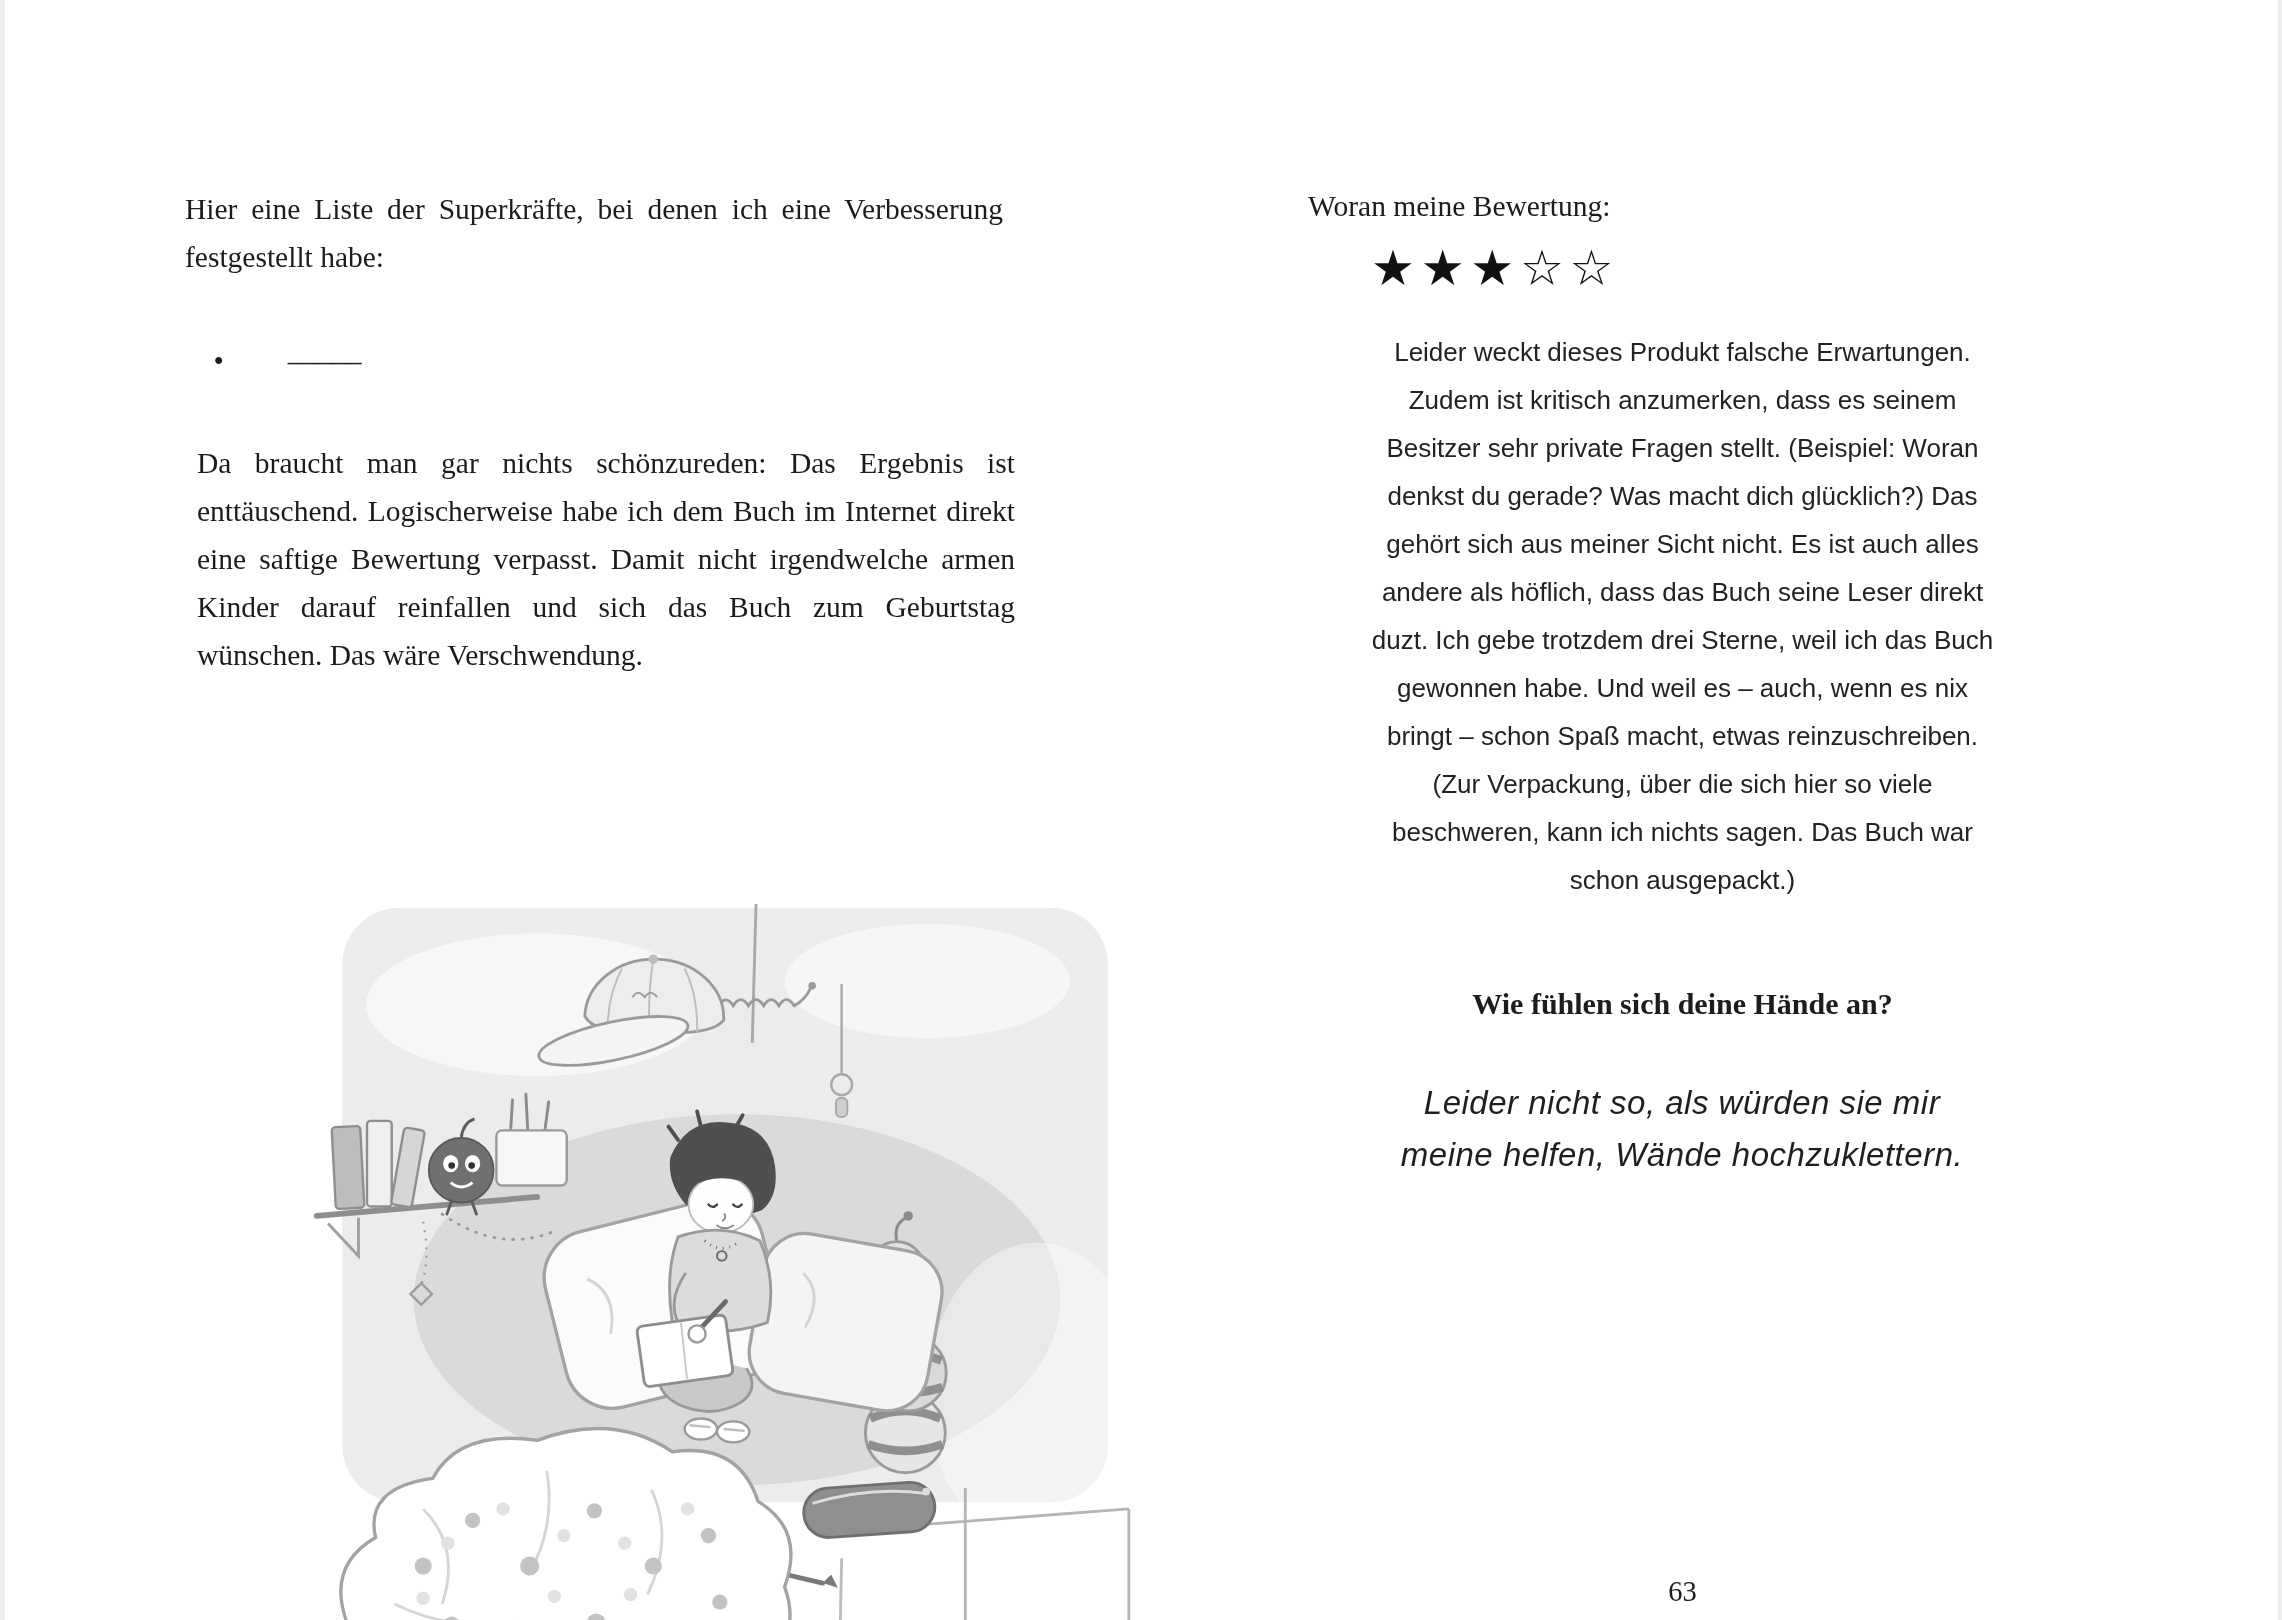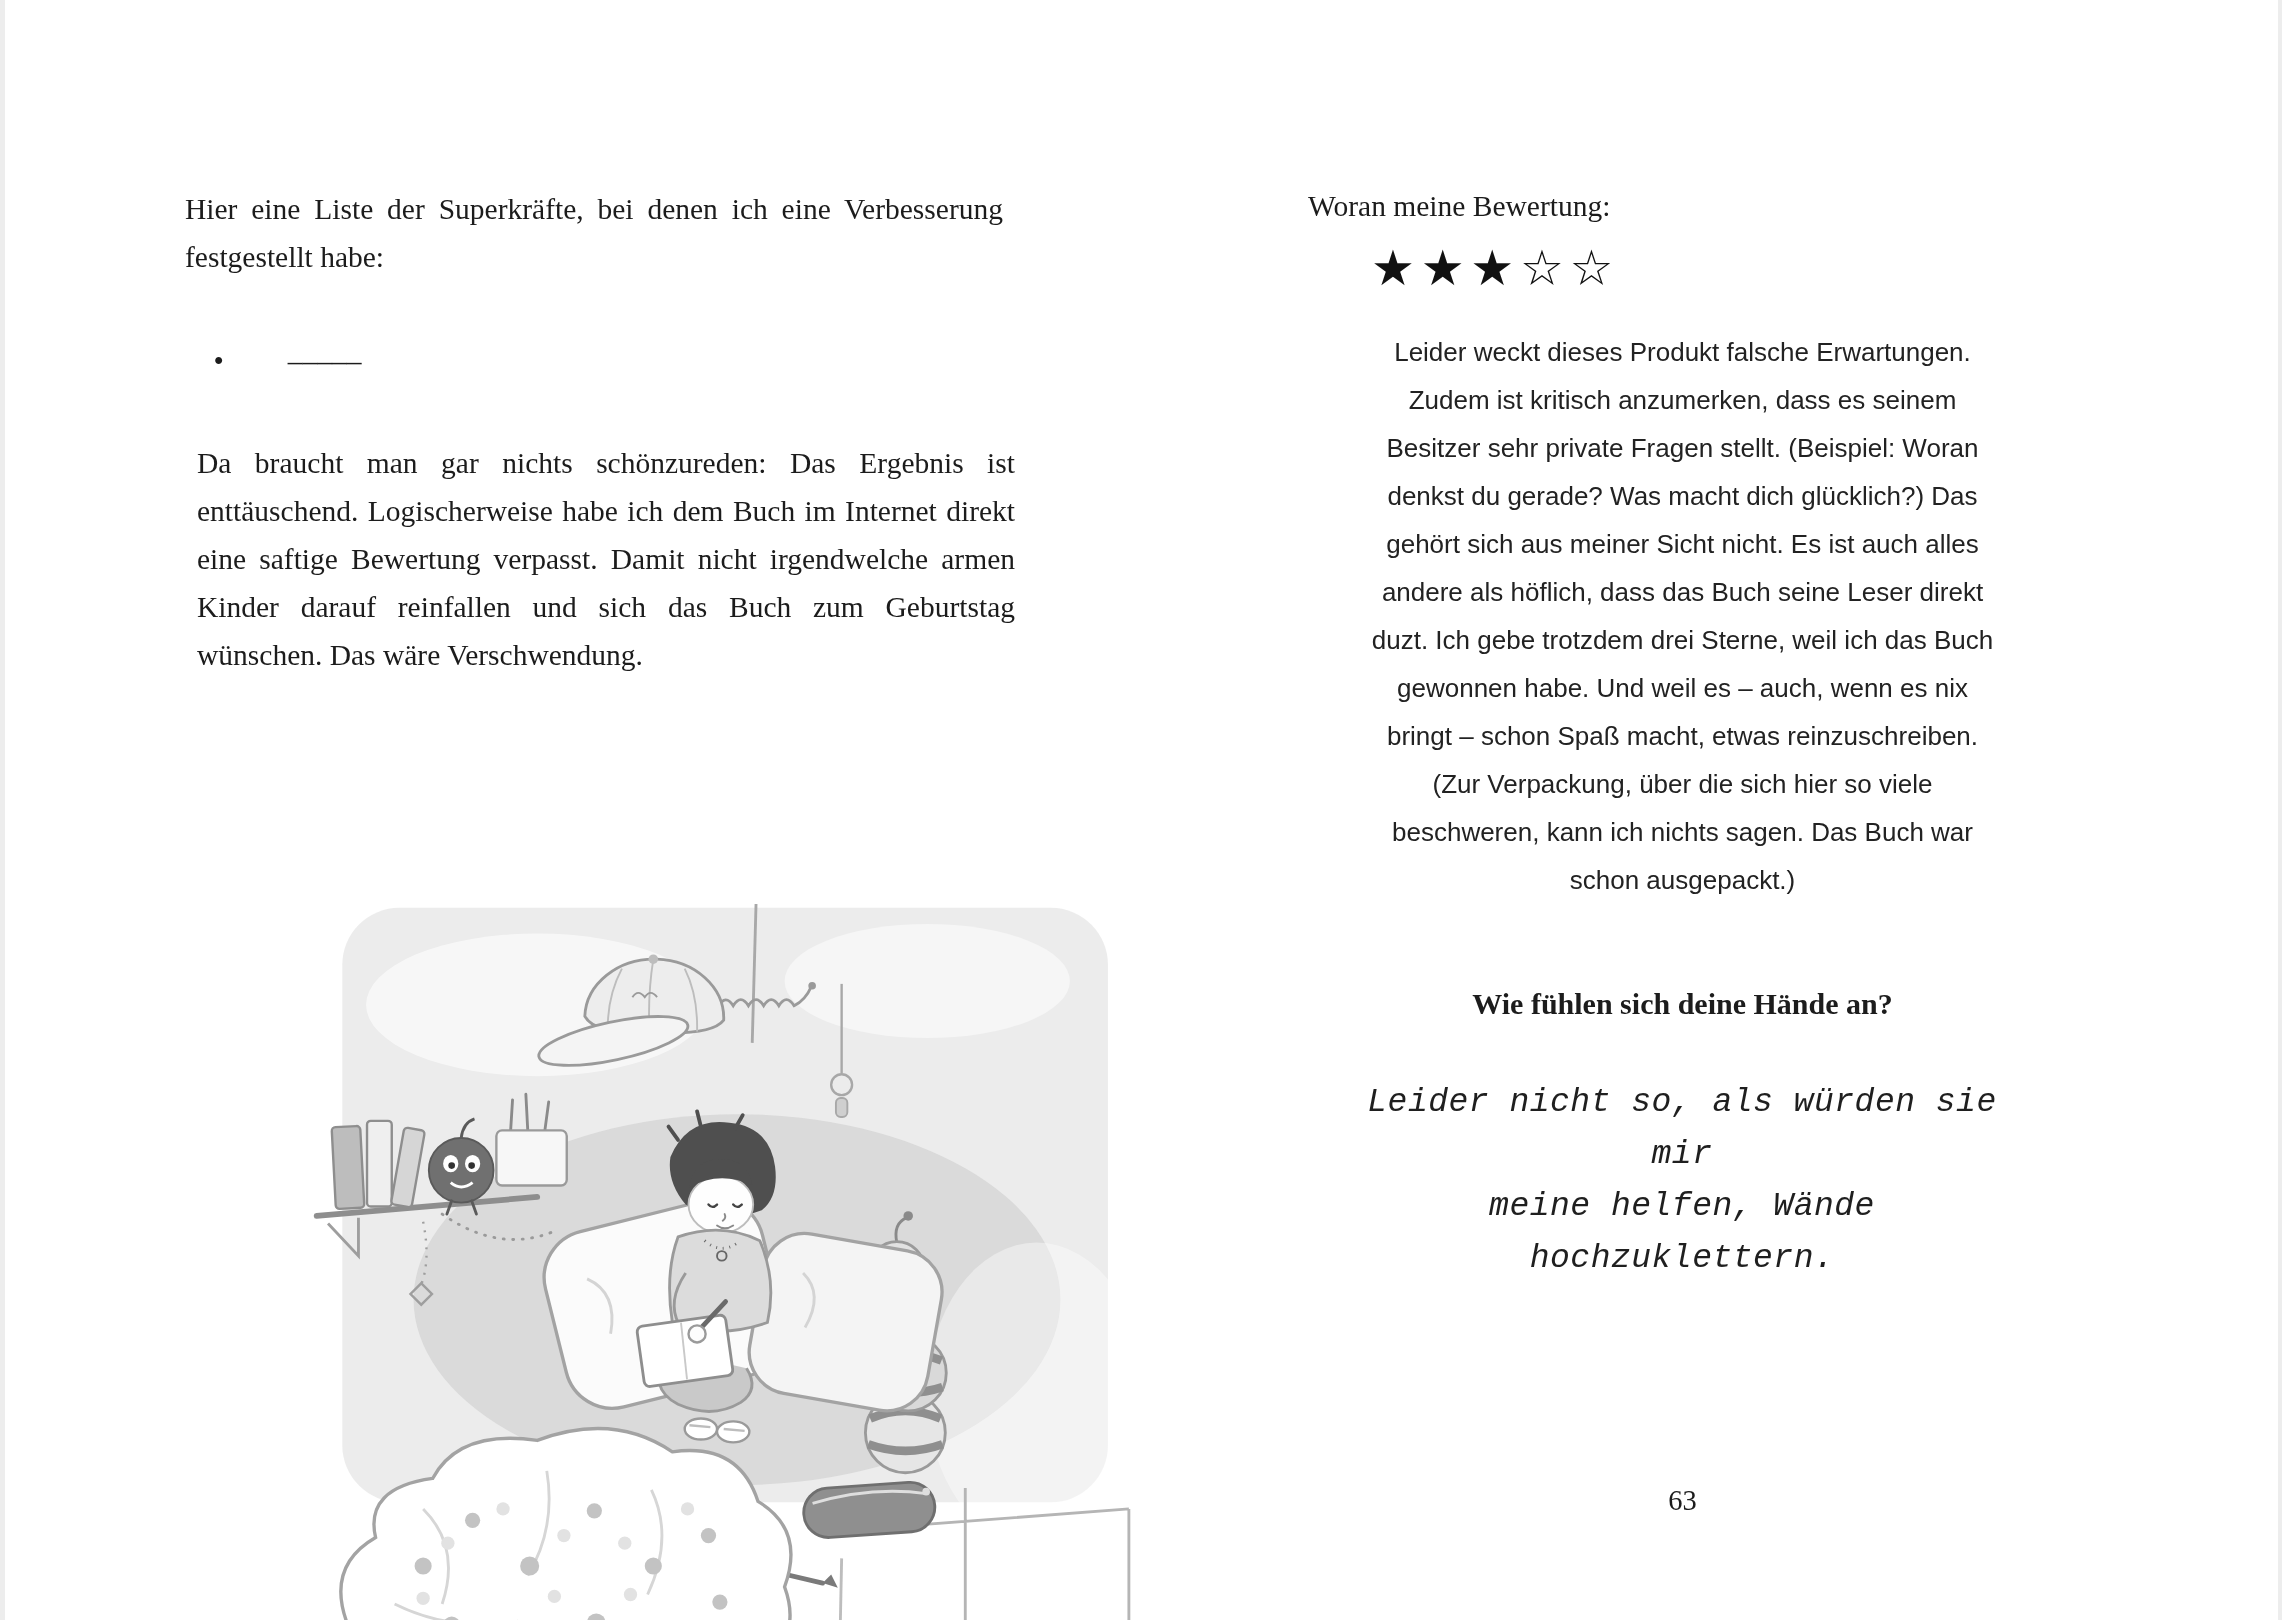--- a/index.html
+++ b/index.html
@@ -50,27 +50,27 @@
     font-size:26px;line-height:48px;color:#222;text-align:center;
   }
   .question{
     position:absolute;top:798px;left:63px;width:623px;
     margin:0;text-align:center;
     font-size:30px;font-weight:bold;line-height:42px;
   }
   .answer{
     position:absolute;top:892px;left:34px;width:680px;
     text-align:center;
-    font-family:Liberation Mono, monospace;
+    font-family:Liberation Sans, sans-serif;
     font-style:italic;
     font-size:33px;line-height:52px;color:#1f1f1f;
     letter-spacing:0.5px;
   }
   .page-number{
-    position:absolute;top:1300px;left:63px;width:623px;
+    position:absolute;top:1391px;left:63px;width:623px;
     text-align:center;font-size:28.5px;
   }
 </style>
 </head>
 <body>
 
 <div class="edge left"></div>
 <div class="edge right"></div>
 
 <div class="left-page">

